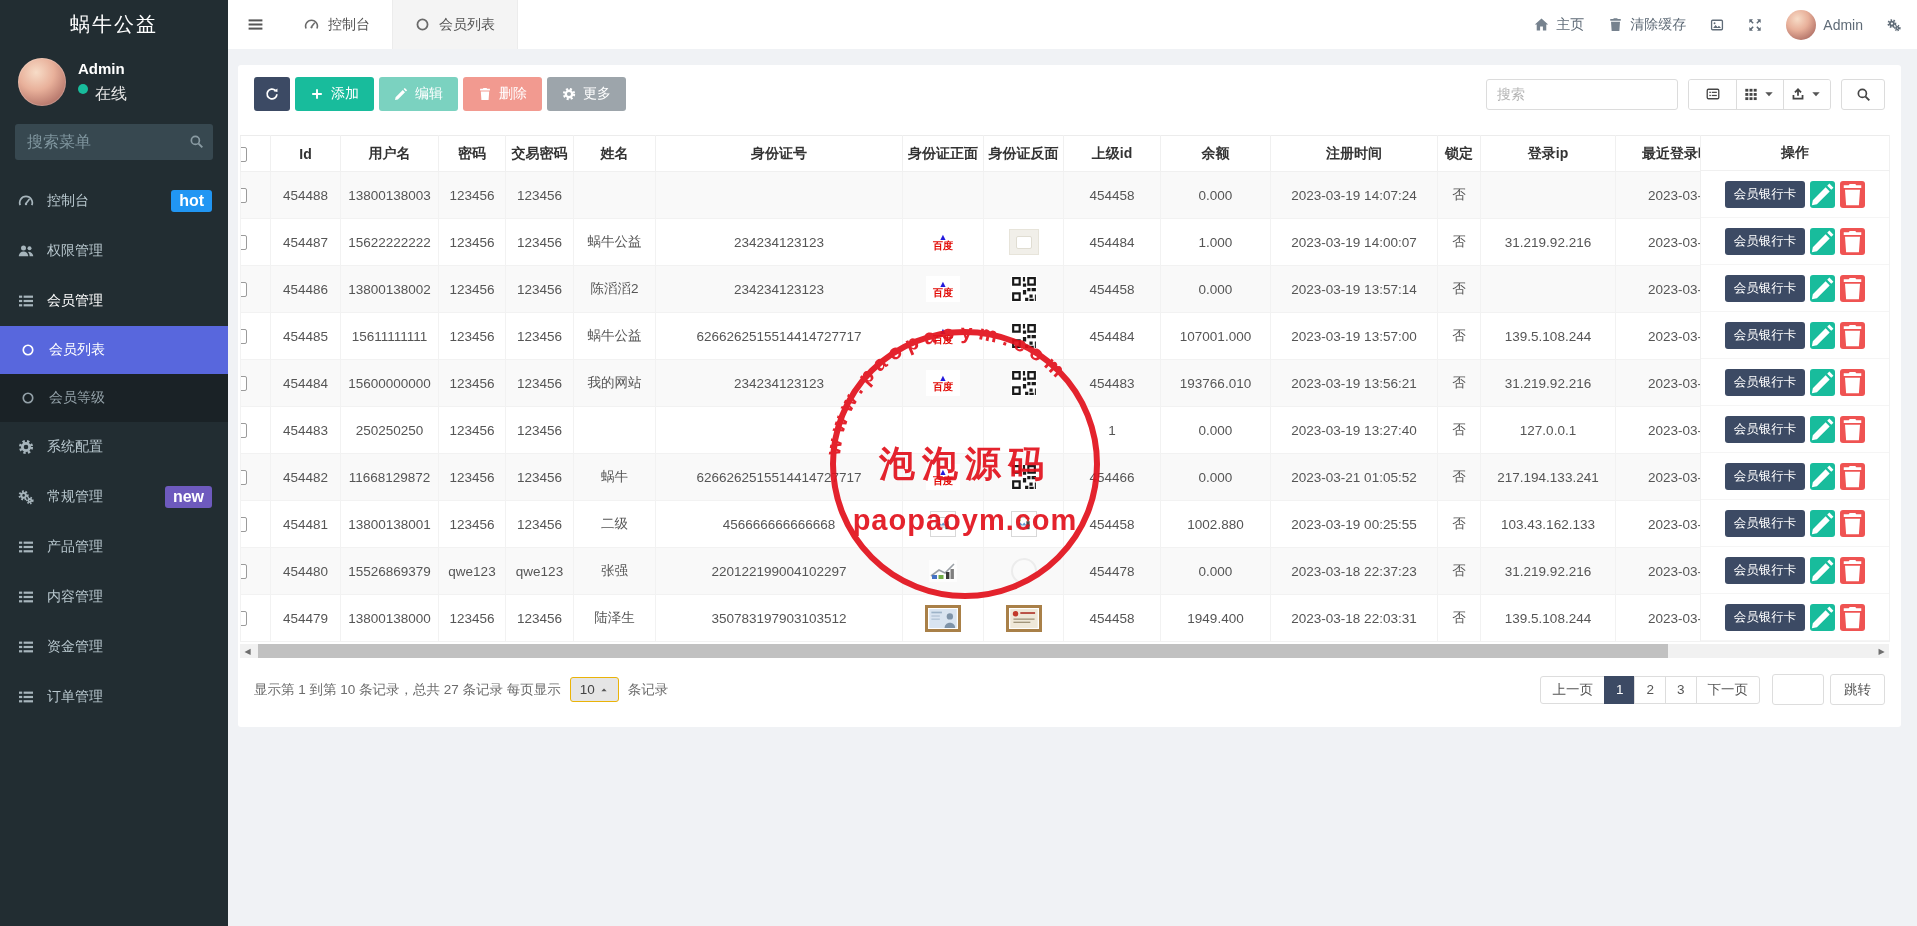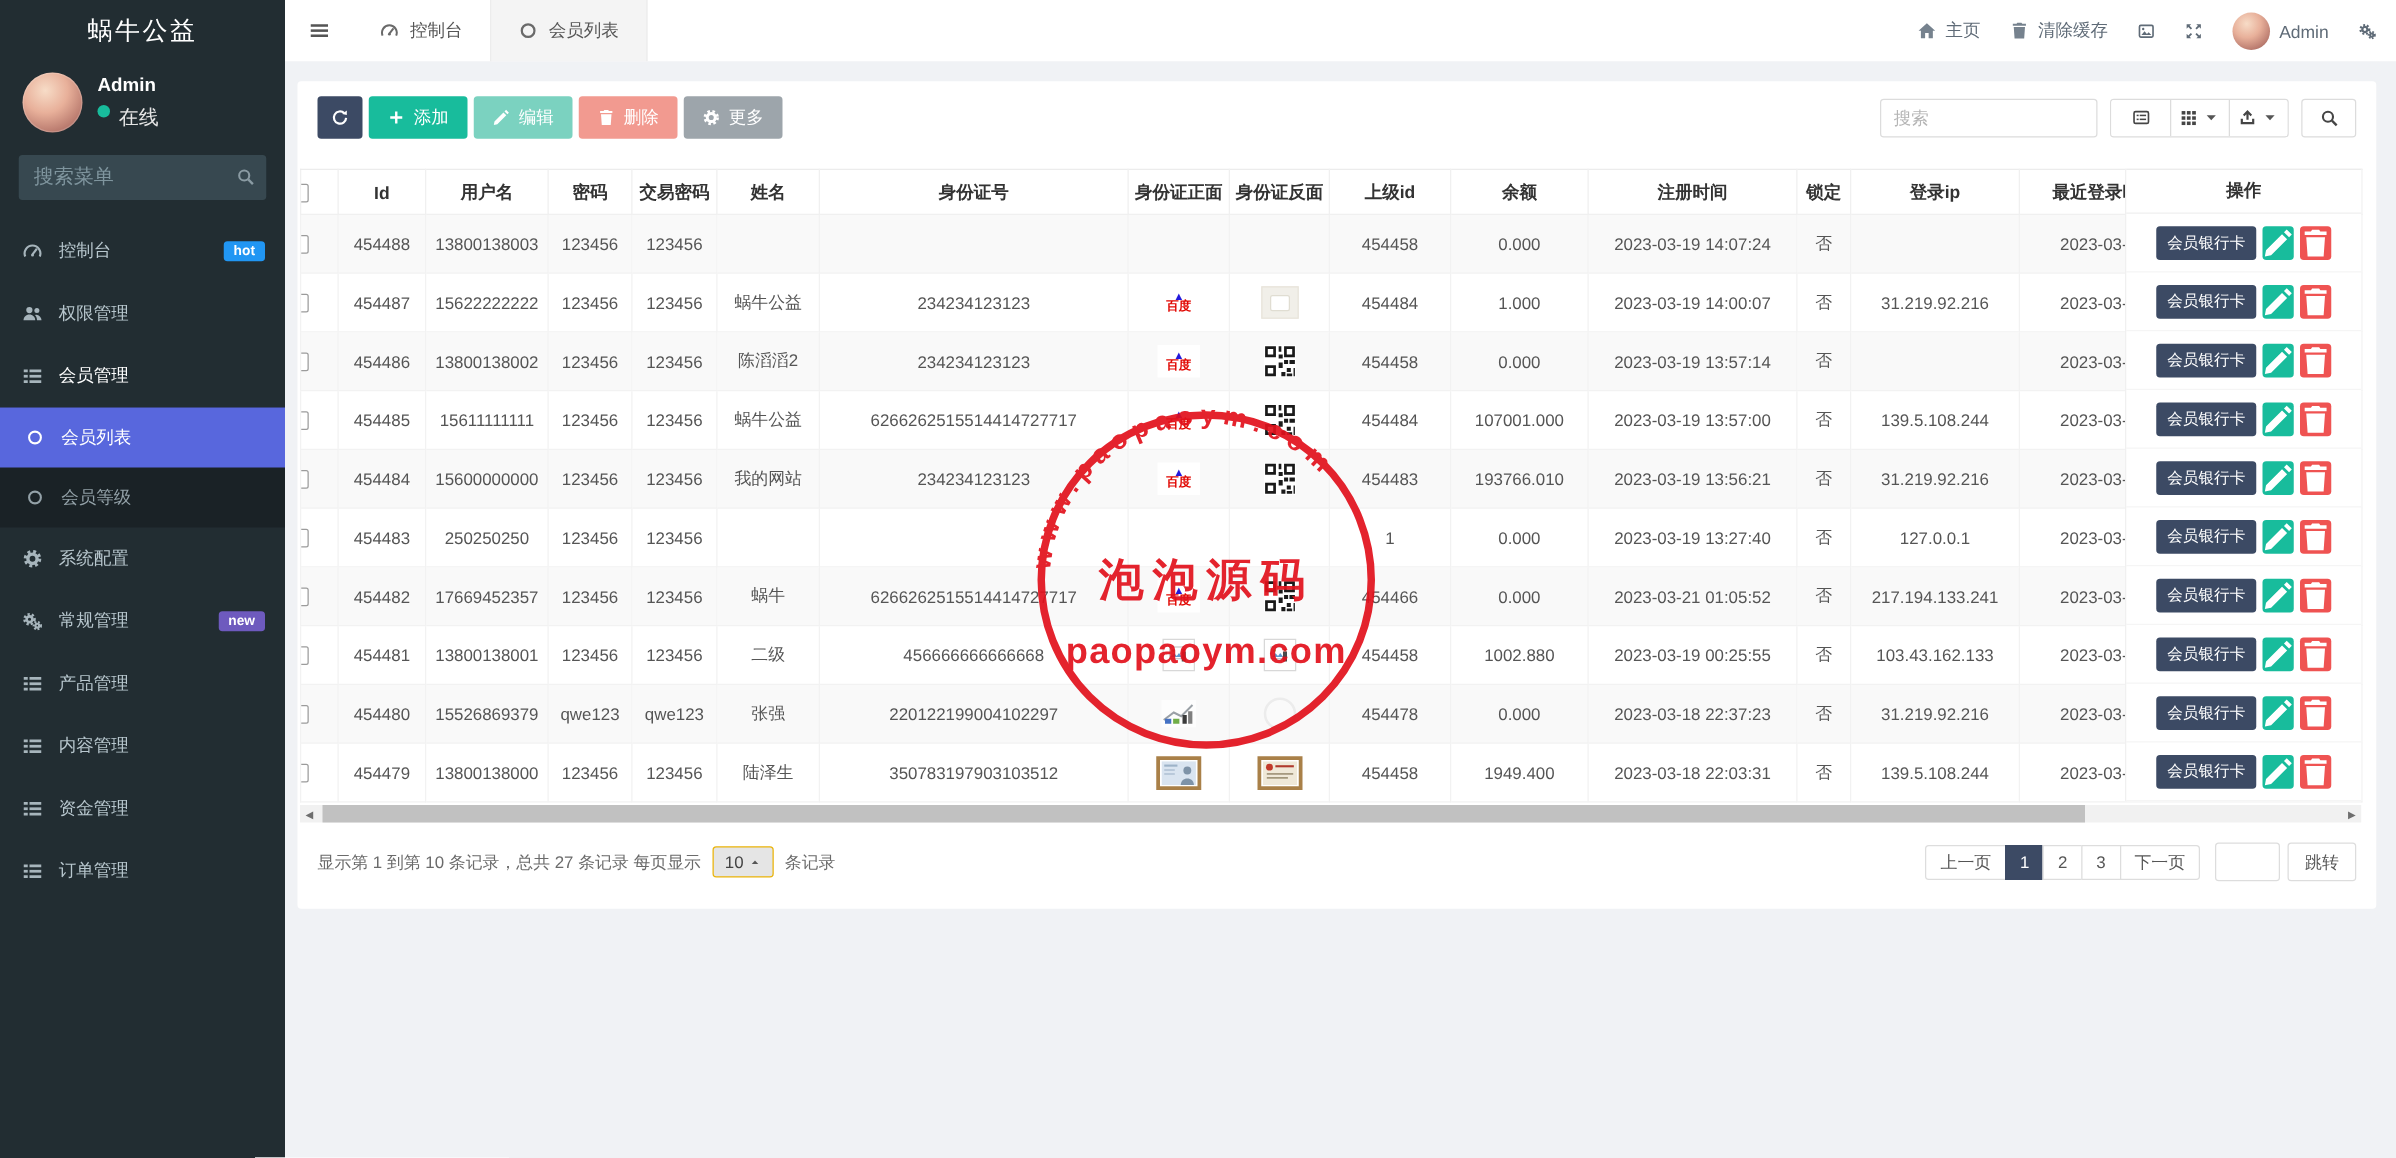--- a/index.html
+++ b/index.html
@@ -15,21 +15,21 @@
   .user-status{display:flex;align-items:flex-start;gap:7px;font-size:16px;color:#e5e5e5}
   .dot{width:10px;height:10px;border-radius:50%;background:#18bc9c}
   .sidebar-search{position:relative;margin:12px 15px 8px}
   .sidebar-search input{width:100%;height:36px;background:#374850;border:0;border-radius:3px;color:#cfd8dc;padding:0 34px 0 12px;font-size:16px;font-family:inherit}
   .sidebar-search input::placeholder{color:#7f959e}
   .sidebar-search .s-ico{position:absolute;right:9px;top:10px;color:#8a9ba3;font-size:15px}
   .menu{list-style:none;flex:1;overflow:hidden;margin-top:8px}
   .menu-item{display:flex;align-items:center;gap:11px;height:50px;padding:0 16px;font-size:14px;cursor:pointer}
   .menu-item.open .mi-label{color:#fff}
   .mi-icon{width:20px;display:inline-flex;justify-content:center;color:#a7b5bc;font-size:16px}
-  .badge{font-size:11px;font-weight:bold;color:#fff;padding:2px 8px;border-radius:3px}
+  .badge{font-size:16px;font-weight:bold;color:#fff;padding:2px 8px;border-radius:3px}
   .mi-right{margin-left:auto}
   .chev{color:#8a9ba3;display:inline-flex;font-size:12px}
   .submenu{list-style:none;background:#1a2226}
   .sub-item{display:flex;align-items:center;gap:11px;height:48px;padding:0 16px 0 18px;font-size:14px;color:#93a1a8;cursor:pointer}
   .sub-item .mi-icon{color:#93a1a8;font-size:14px}
   .sub-item.active{background:#5867dd;color:#fff}
   .sub-item.active .mi-icon{color:#fff}
   
   .main{flex:1;display:flex;flex-direction:column;min-width:0}
   .topbar{height:49px;background:#fff;display:flex;align-items:stretch;flex:none}
@@ -48,21 +48,21 @@
   .toolbar{display:flex;align-items:center;margin:0 16px 24px}
   .btn{display:inline-flex;align-items:center;gap:7px;height:34px;padding:0 15px;border:none;border-radius:3px;color:#fff;font-size:14px;font-family:inherit;cursor:pointer}
   .btn+.btn{margin-left:5px}
   .btn .ico{font-size:14px}
   .btn-refresh{background:#3c4a64;padding:0 11px}
   .btn-add{background:#18bc9c}
   .btn-edit{background:#7bd2c0}
   .btn-del{background:#f29a90}
   .btn-more{background:#9da5ab}
   .toolbar-right{margin-left:auto;display:flex;align-items:center}
-  .search-input{width:174px;height:31px;border:1px solid #dcdcdc;border-radius:3px;padding:0 10px;font-size:14px;color:#555;font-family:inherit}
+  .search-input{width:192px;height:31px;border:1px solid #dcdcdc;border-radius:3px;padding:0 10px;font-size:14px;color:#555;font-family:inherit}
   .search-input::placeholder{color:#b5b5b5}
   .btn-group{display:inline-flex;margin-left:10px;border:1px solid #dcdcdc;border-radius:3px;overflow:hidden}
   .tool-btn{display:inline-flex;align-items:center;justify-content:center;gap:4px;width:47px;height:29px;background:#fff;border:none;border-left:1px solid #dcdcdc;color:#454545;cursor:pointer}
   .tool-btn:first-child{border-left:none}
   .tool-btn .ico{font-size:14px}
   .btn-search{display:inline-flex;align-items:center;justify-content:center;width:44px;height:31px;background:#fff;border:1px solid #dcdcdc;border-radius:3px;margin-left:10px;color:#454545;cursor:pointer;font-size:15px}
   .caret{font-size:10px;display:inline-flex;color:#555}
   
   .table-zone{position:relative;margin-left:2px;width:1649px}
   table.grid{border-collapse:collapse;table-layout:fixed;width:1649px}
@@ -636,21 +636,21 @@
                   <td>1</td>
                   <td>0.000</td>
                   <td>2023-03-19 13:27:40</td>
                   <td>否</td>
                   <td>127.0.0.1</td>
                   <td class="lastlogin">2023-03-19 1</td>
                 </tr>
                 <tr>
                   <td class="cb-cell"><span class="cbcut"></span></td>
                   <td>454482</td>
-                  <td>17669452357</td>
+                  <td>11668129872</td>
                   <td>123456</td>
                   <td>123456</td>
                   <td>蜗牛</td>
                   <td>6266262515514414727717</td>
                   <td><span class="th th-baidu">
                       <b>▲</b>
                       <i>百度</i>
                     </span></td>
                   <td><span class="th">
                       <svg width="26" height="26" viewBox="0 0 24 24">

